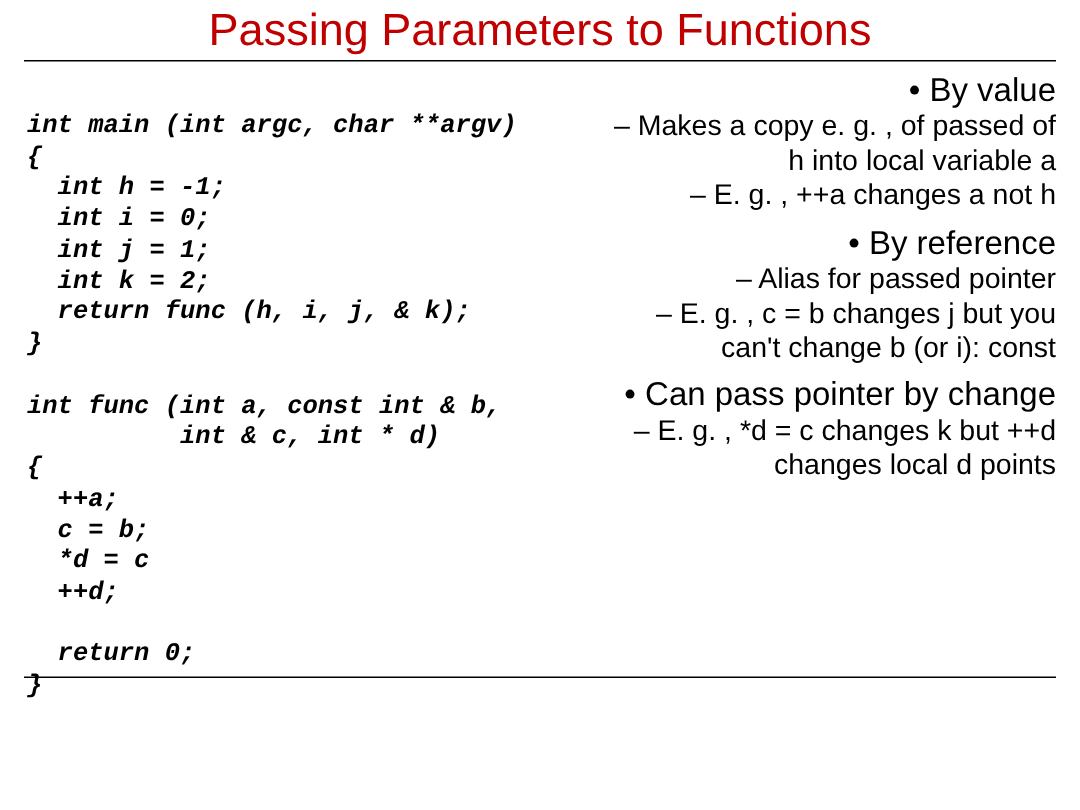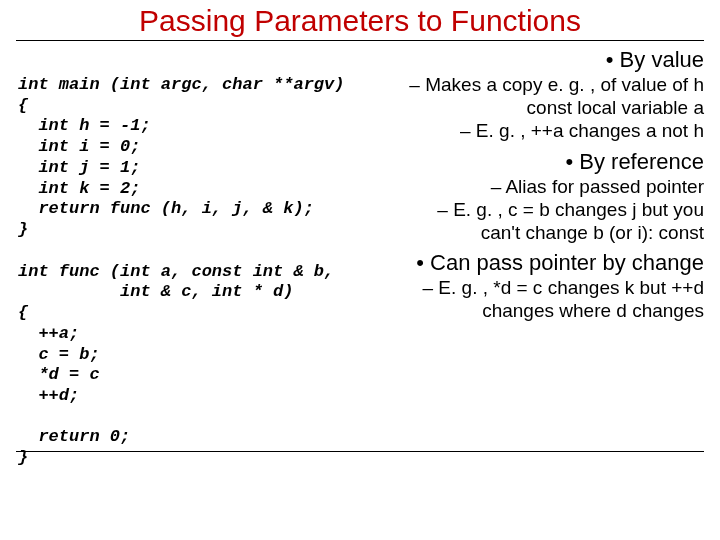--- a/index.html
+++ b/index.html
@@ -120,33 +120,33 @@
   *d = c
   ++d;
 
   return 0;
 }</pre>
     </div>
     <div class="right">
       <ul class="bullets">
         <li><span>By value</span>
           <ul class="sub">
-            <li>Makes a copy e. g. , of value of h const local variable a</li>
+            <li>Makes a copy e. g. , of passed of h into local variable a</li>
             <li>E. g. , ++a changes a not h</li>
           </ul>
         </li>
         <li><span>By reference</span>
           <ul class="sub">
             <li>Alias for passed pointer</li>
             <li>E. g. , c = b changes j but you can't change b (or i): const</li>
           </ul>
         </li>
         <li><span>Can pass pointer by change</span>
           <ul class="sub">
-            <li>E. g. , *d = c changes k but ++d changes where d changes</li>
+            <li>E. g. , *d = c changes k but ++d changes local d points</li>
           </ul>
         </li>
       </ul>
     </div>
   </div>
 
   <div class="footer">
     <hr class="rule">
   </div>
 </div>

